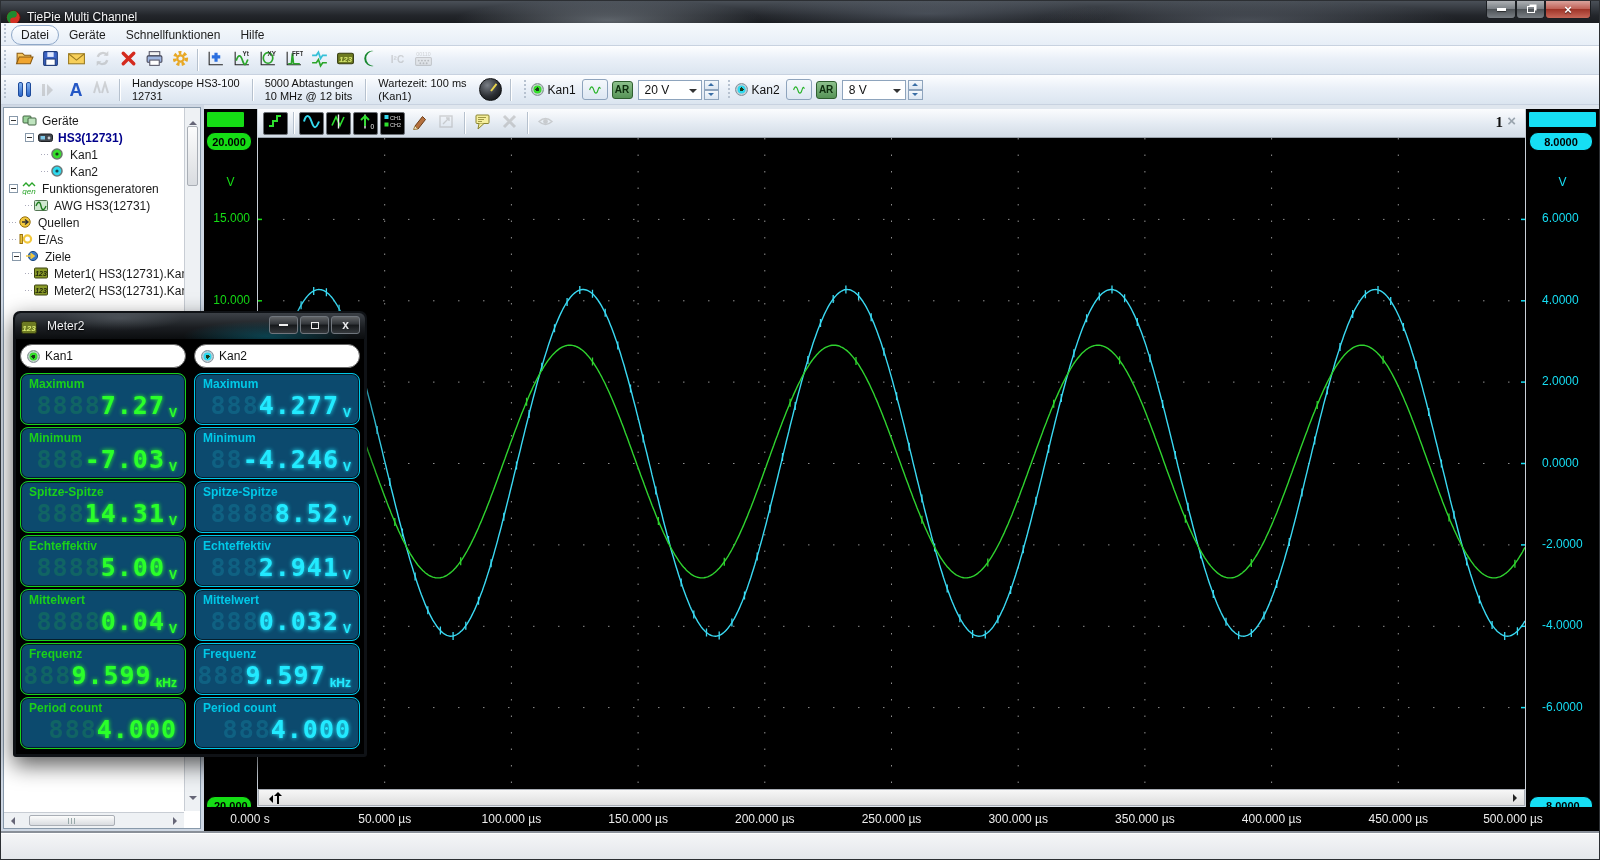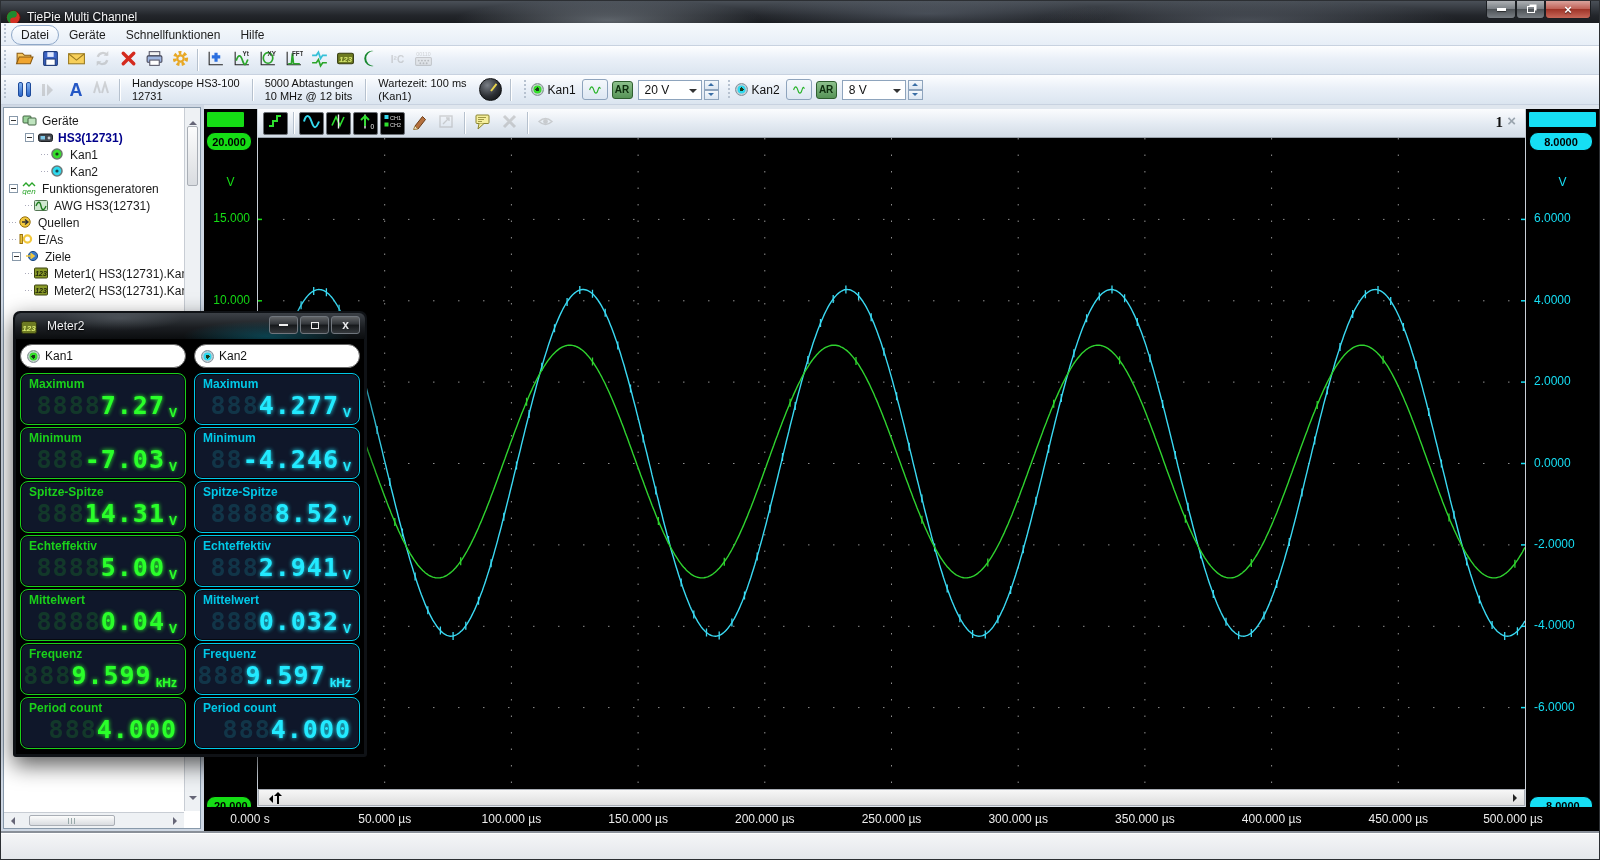--- a/index.html
+++ b/index.html
@@ -83,21 +83,21 @@
   .scope{position:absolute;left:203px;top:0;width:1395px;height:726px;background:#dfe6ee;}
   .axis{position:absolute;top:4px;height:722px;background:#000;}
   .axisL{left:0;width:54px;border-right:1px solid #c9d0d8;}
   .axisR{left:1321px;width:74px;border-left:1px solid #c9d0d8;}
   .axslider{position:absolute;top:2px;height:17px;border-radius:2px;}
   .axbox{position:absolute;top:23px;height:19px;border-radius:9px;font-size:11px;font-weight:bold;color:#000;
      display:flex;align-items:center;justify-content:center;border:1px solid #000;}
   .axbox.bottom{top:auto;bottom:16px;}
   .axunit{position:absolute;top:66px;width:100%;text-align:center;font-size:12px;}
   .axtick{position:absolute;font-size:12px;}
-  .axisL .axtick{right:7px;} .axisR .axtick{left:8px;text-align:right;}
+  .axisL .axtick{right:7px;} .axisR .axtick{left:16px;text-align:right;}
   .gtoolbar{position:absolute;left:54px;top:4px;width:1267px;height:29px;
      background:linear-gradient(#fbfcfe,#e3eaf2 55%,#d3dce6);border-bottom:1px solid #9aa2ab;display:flex;align-items:center;}
   .gbtn{width:25px;height:23px;margin:0 1px;padding:0;border:none;display:flex;align-items:center;justify-content:center;background:transparent;}
   .gbtn.dark{background:#000;border:1px solid #6a6f75;border-radius:2px;}
   .gbtn.disabled{opacity:.45;filter:grayscale(1);}
   .gnum{position:absolute;right:22px;top:5px;font-family:"Liberation Serif",serif;font-size:15px;font-weight:bold;color:#111;}
   .gclose{position:absolute;right:3px;top:3px;font-size:15px;font-weight:bold;color:#9aa4ae;background:transparent;border:none;line-height:1;}
   .plot{position:absolute;left:54px;top:33px;width:1267px;height:651px;background:#000;}
   .hscroll{position:absolute;left:54px;top:684px;width:1267px;height:17px;
      background:linear-gradient(#f7f7f7,#dedede);border:1px solid #a8adb4;}
@@ -125,21 +125,21 @@
   .mbtns{position:absolute;right:5px;top:3px;display:flex;gap:2px;}
   .mbtn{width:29px;height:18px;border:1px solid #70767d;border-radius:3px;color:#e8e9eb;
      background:linear-gradient(rgba(255,255,255,.28),rgba(255,255,255,.06) 45%,rgba(0,0,0,.4) 50%,rgba(255,255,255,.08));
      background-color:#24282c;display:flex;align-items:center;justify-content:center;padding:0;}
   .mbtn .bar{width:9px;height:2px;background:#eee;}
   .mbtn .sq{width:8px;height:7px;border:1px solid #eee;}
   .mtabs{position:absolute;left:4px;top:30px;right:4px;display:flex;gap:8px;}
   .mtab{flex:1;height:24px;border-radius:12px;background:#fff;border:1px solid #666;display:flex;align-items:center;padding-left:6px;gap:5px;
      font-size:12px;color:#111;}
   .mgrid{position:absolute;left:4px;top:59px;right:4px;bottom:4px;display:grid;grid-template-columns:1fr 1fr;grid-auto-rows:52px;gap:2px 8px;}
-  .mcell{position:relative;border-radius:8px;background:#0f172a;}
+  .mcell{position:relative;border-radius:8px;background:#0c4a6e;}
   .mlabel{position:absolute;left:8px;top:3px;font-size:12px;font-weight:bold;}
   .mvalrow{position:absolute;right:8px;bottom:4px;display:flex;align-items:flex-end;}
   .mghost{font-family:"DejaVu Sans Mono",monospace;font-size:25px;font-weight:bold;letter-spacing:1px;opacity:.14;}
   .mval{font-family:"DejaVu Sans Mono",monospace;font-size:25px;font-weight:bold;letter-spacing:1px;text-shadow:0 0 4px currentColor;}
   .munit{font-size:12px;font-weight:bold;margin-left:4px;text-shadow:0 0 3px currentColor;}
 </style>
 </head>
 <body>
 
 <div class="app">

